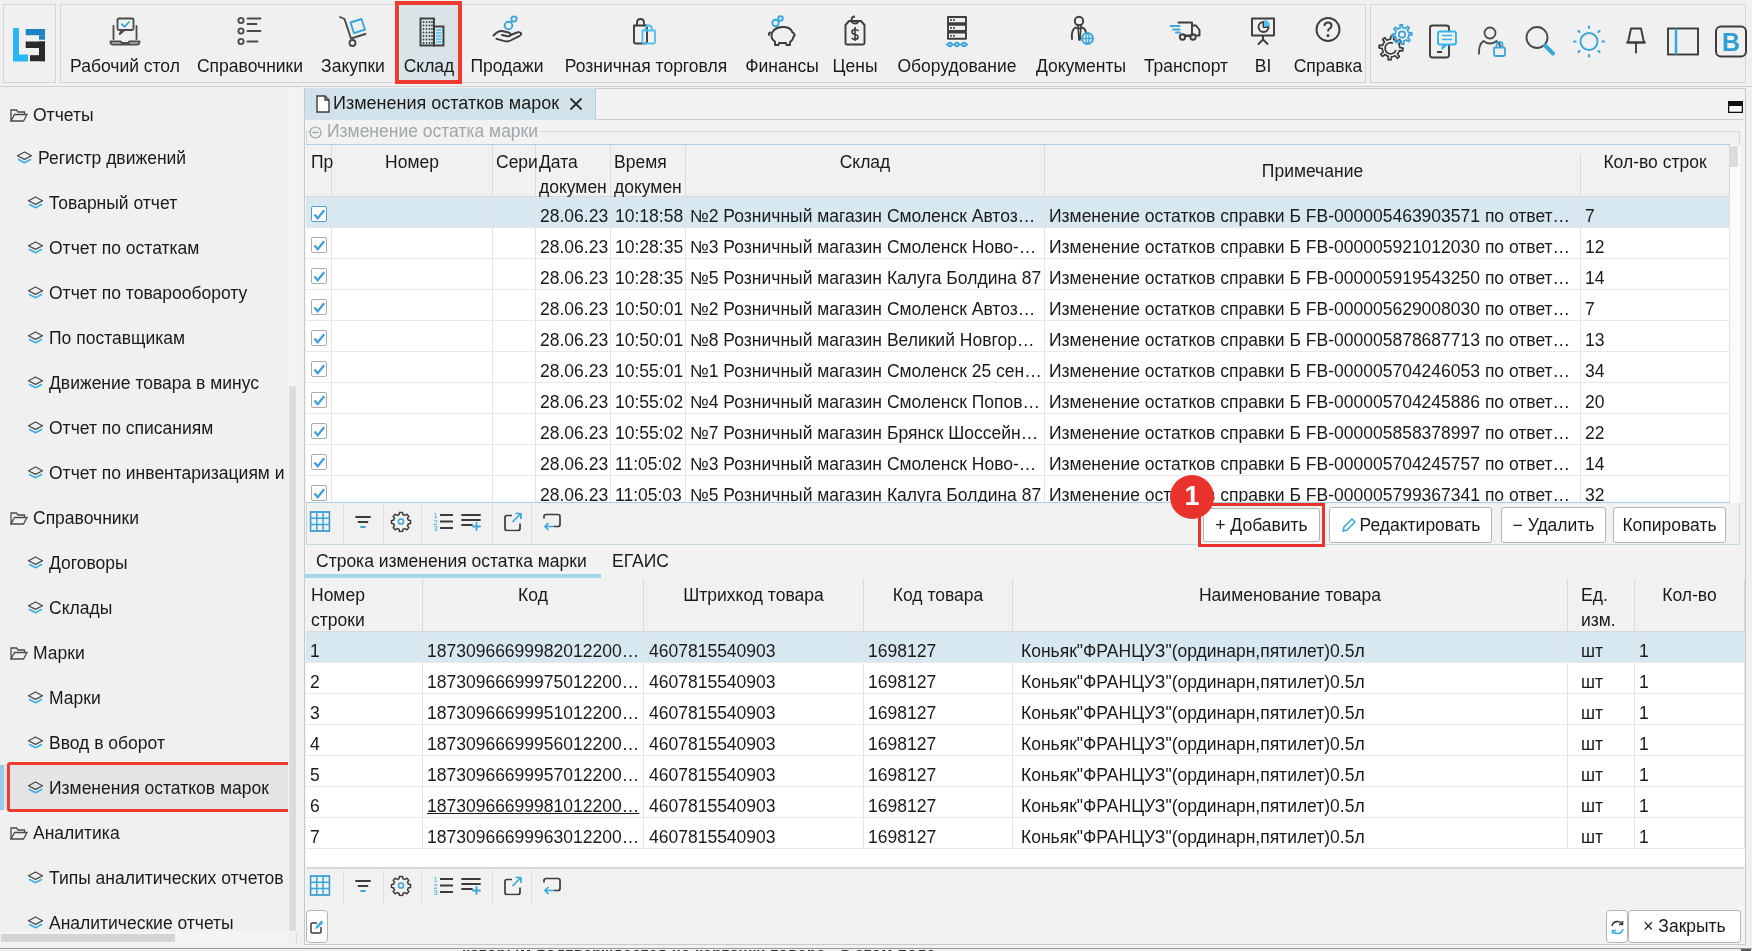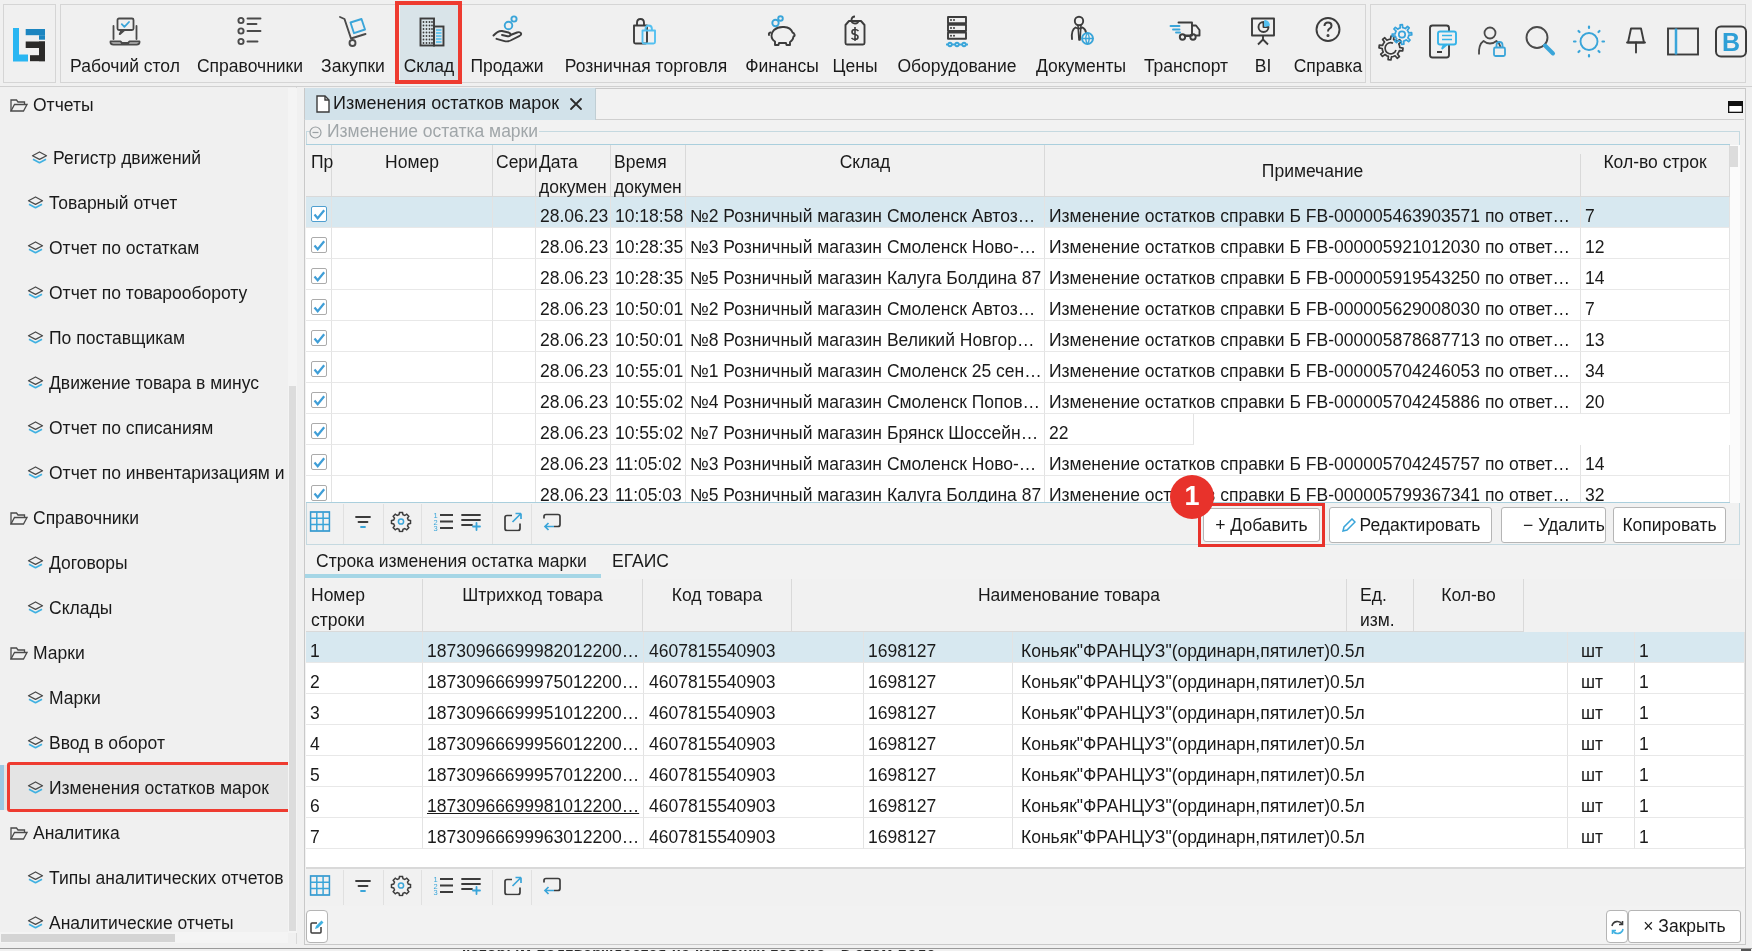--- a/index.html
+++ b/index.html
@@ -319,25 +319,25 @@
 <span class="ricon" style="left:360px;"><svg width="36" height="36" viewBox="0 0 36 36" fill="none">
         <rect x="3" y="3" width="30" height="30" rx="5" stroke="#3c3c3c" stroke-width="2"></rect>
         <text x="18" y="27" text-anchor="middle" font-family="Liberation Sans, sans-serif" font-size="25" font-weight="bold" fill="#2e9fd6">B</text>
       </svg></span>
 </div>
 
 <div class="abs" id="sidebar"></div>
 <div class="abs" id="sidebaritems" style="left:0;top:0;width:297px;height:951px;">
 <div id="selrow"></div>
     <div id="selaccent"></div>
-<div class="titem" style="left:10px;top:91px;"><svg width="18" height="15" viewBox="0 0 18 15" fill="none" stroke="#4a4a4a" stroke-width="1.3">
+<div class="titem" style="left:10px;top:101px;"><svg width="18" height="15" viewBox="0 0 18 15" fill="none" stroke="#4a4a4a" stroke-width="1.3">
         <path d="M1 13 V2 h5.5 l1.5 2 h6.5 v2.5"></path>
         <path d="M1 13 l3.5 -6.5 h12.5 l-3.5 6.5 z"></path>
       </svg>Отчеты</div>
-<div class="titem" style="left:31px;top:144px;"><svg width="17" height="15" viewBox="0 0 17 15" fill="none" stroke-linejoin="round">
+<div class="titem" style="left:16px;top:144px;"><svg width="17" height="15" viewBox="0 0 17 15" fill="none" stroke-linejoin="round">
         <path d="M8.5 1 L15.5 4.7 8.5 8.4 1.5 4.7 z" stroke="#4a4a4a" stroke-width="1.3"></path>
         <path d="M2 8.2 L8.5 11.7 15 8.2" stroke="#41b1e1" stroke-width="1.7"></path>
       </svg>Регистр движений</div>
 <div class="titem" style="left:27px;top:189px;"><svg width="17" height="15" viewBox="0 0 17 15" fill="none" stroke-linejoin="round">
         <path d="M8.5 1 L15.5 4.7 8.5 8.4 1.5 4.7 z" stroke="#4a4a4a" stroke-width="1.3"></path>
         <path d="M2 8.2 L8.5 11.7 15 8.2" stroke="#41b1e1" stroke-width="1.7"></path>
       </svg>Товарный отчет</div>
 <div class="titem" style="left:27px;top:234px;"><svg width="17" height="15" viewBox="0 0 17 15" fill="none" stroke-linejoin="round">
         <path d="M8.5 1 L15.5 4.7 8.5 8.4 1.5 4.7 z" stroke="#4a4a4a" stroke-width="1.3"></path>
         <path d="M2 8.2 L8.5 11.7 15 8.2" stroke="#41b1e1" stroke-width="1.7"></path>
@@ -535,20 +535,21 @@
     </div>
 <div class="trow">
       <div class="c" style="width:26px;padding:0;"><span class="chk"><svg width="13" height="12">
             <path d="M1.5 5.5 l3.2 3.8 6.5 -8" stroke="#3f9ed7" stroke-width="2.2" fill="none"></path>
           </svg></span></div>
       <div class="c" style="width:161px;"></div>
       <div class="c" style="width:43px;"></div>
       <div class="c rt" style="width:75px;">28.06.23</div>
       <div class="c rt" style="width:75px;">10:55:02</div>
       <div class="c" style="width:359px;">№7 Розничный магазин Брянск Шоссейн…</div>
+      <div class="c" style="width:536px;">Изменение остатков справки Б FB-000005858378997 по ответ…</div>
       <div class="c rt" style="width:149px;">22</div>
     </div>
 <div class="trow">
       <div class="c" style="width:26px;padding:0;"><span class="chk"><svg width="13" height="12">
             <path d="M1.5 5.5 l3.2 3.8 6.5 -8" stroke="#3f9ed7" stroke-width="2.2" fill="none"></path>
           </svg></span></div>
       <div class="c" style="width:161px;"></div>
       <div class="c" style="width:43px;"></div>
       <div class="c rt" style="width:75px;">28.06.23</div>
       <div class="c rt" style="width:75px;">11:05:02</div>
@@ -618,30 +619,31 @@
         <path d="M14 15 h-9 m3.5 -3.5 L5 15 l3.5 3.5" stroke="#3aa5d9" stroke-width="1.7"></path>
       </svg></span>
 </div>
 
 <div class="btn" style="left:1203px;top:508px;width:117px;height:34px;line-height:32px;">+ Добавить</div>
 <div class="abs" style="left:1198px;top:503px;width:127px;height:44px;border:3px solid #e8322b;"></div>
 <div class="abs" style="left:1170px;top:475px;width:44px;height:44px;border-radius:50%;background:#e8322b;color:#fff;font-size:27px;font-weight:bold;text-align:center;line-height:43px;">1</div>
 <div class="btn" style="left:1329px;top:507px;width:163px;height:36px;line-height:34px;"><svg width="15" height="15" viewBox="0 0 15 15" style="vertical-align:-2px;margin-right:4px;">
       <path d="M2 13 l1 -4 8 -8 3 3 -8 8 z" fill="none" stroke="#3aa5d9" stroke-width="1.5"></path>
     </svg>Редактировать</div>
-<div class="btn" style="left:1501px;top:507px;width:105px;height:36px;line-height:34px;text-align:right;">− Удалить</div>
+<div class="btn" style="left:1501px;top:507px;width:105px;height:36px;line-height:34px;">− Удалить</div>
 <div class="btn" style="left:1613px;top:507px;width:113px;height:36px;line-height:34px;">Копировать</div>
 
 <div id="tabs2lbl1">Строка изменения остатка марки</div>
 <div id="tabs2lbl2">ЕГАИС</div>
 <div id="tabs2line"></div>
 
 <div class="tbl" id="t2" style="left:306px;top:579px;width:1439px;height:289px;overflow:hidden;border-bottom:1px solid #d9d9d9;">
 <div class="thead" style="height:53px;">
 <div class="hc" style="width:117px;padding:4px 0 0 5px;">Номер<br>строки</div>
+<div class="hc ct" style="width:221px;padding-top:4px;">Код</div>
 <div class="hc ct" style="width:220px;padding-top:4px;">Штрихкод товара</div>
 <div class="hc ct" style="width:149px;padding-top:4px;">Код товара</div>
 <div class="hc ct" style="width:555px;padding-top:4px;">Наименование товара</div>
 <div class="hc" style="width:67px;padding:4px 0 0 13px;">Ед.<br>изм.</div>
 <div class="hc ct" style="width:110px;padding-top:4px;">Кол-во</div>
 </div>
 <div class="trow sel">
       <div class="c rt" style="width:117px;">1</div>
       <div class="c" style="width:221px;">18730966699982012200…</div>
       <div class="c" style="width:220px;padding-left:5px;">4607815540903</div>

